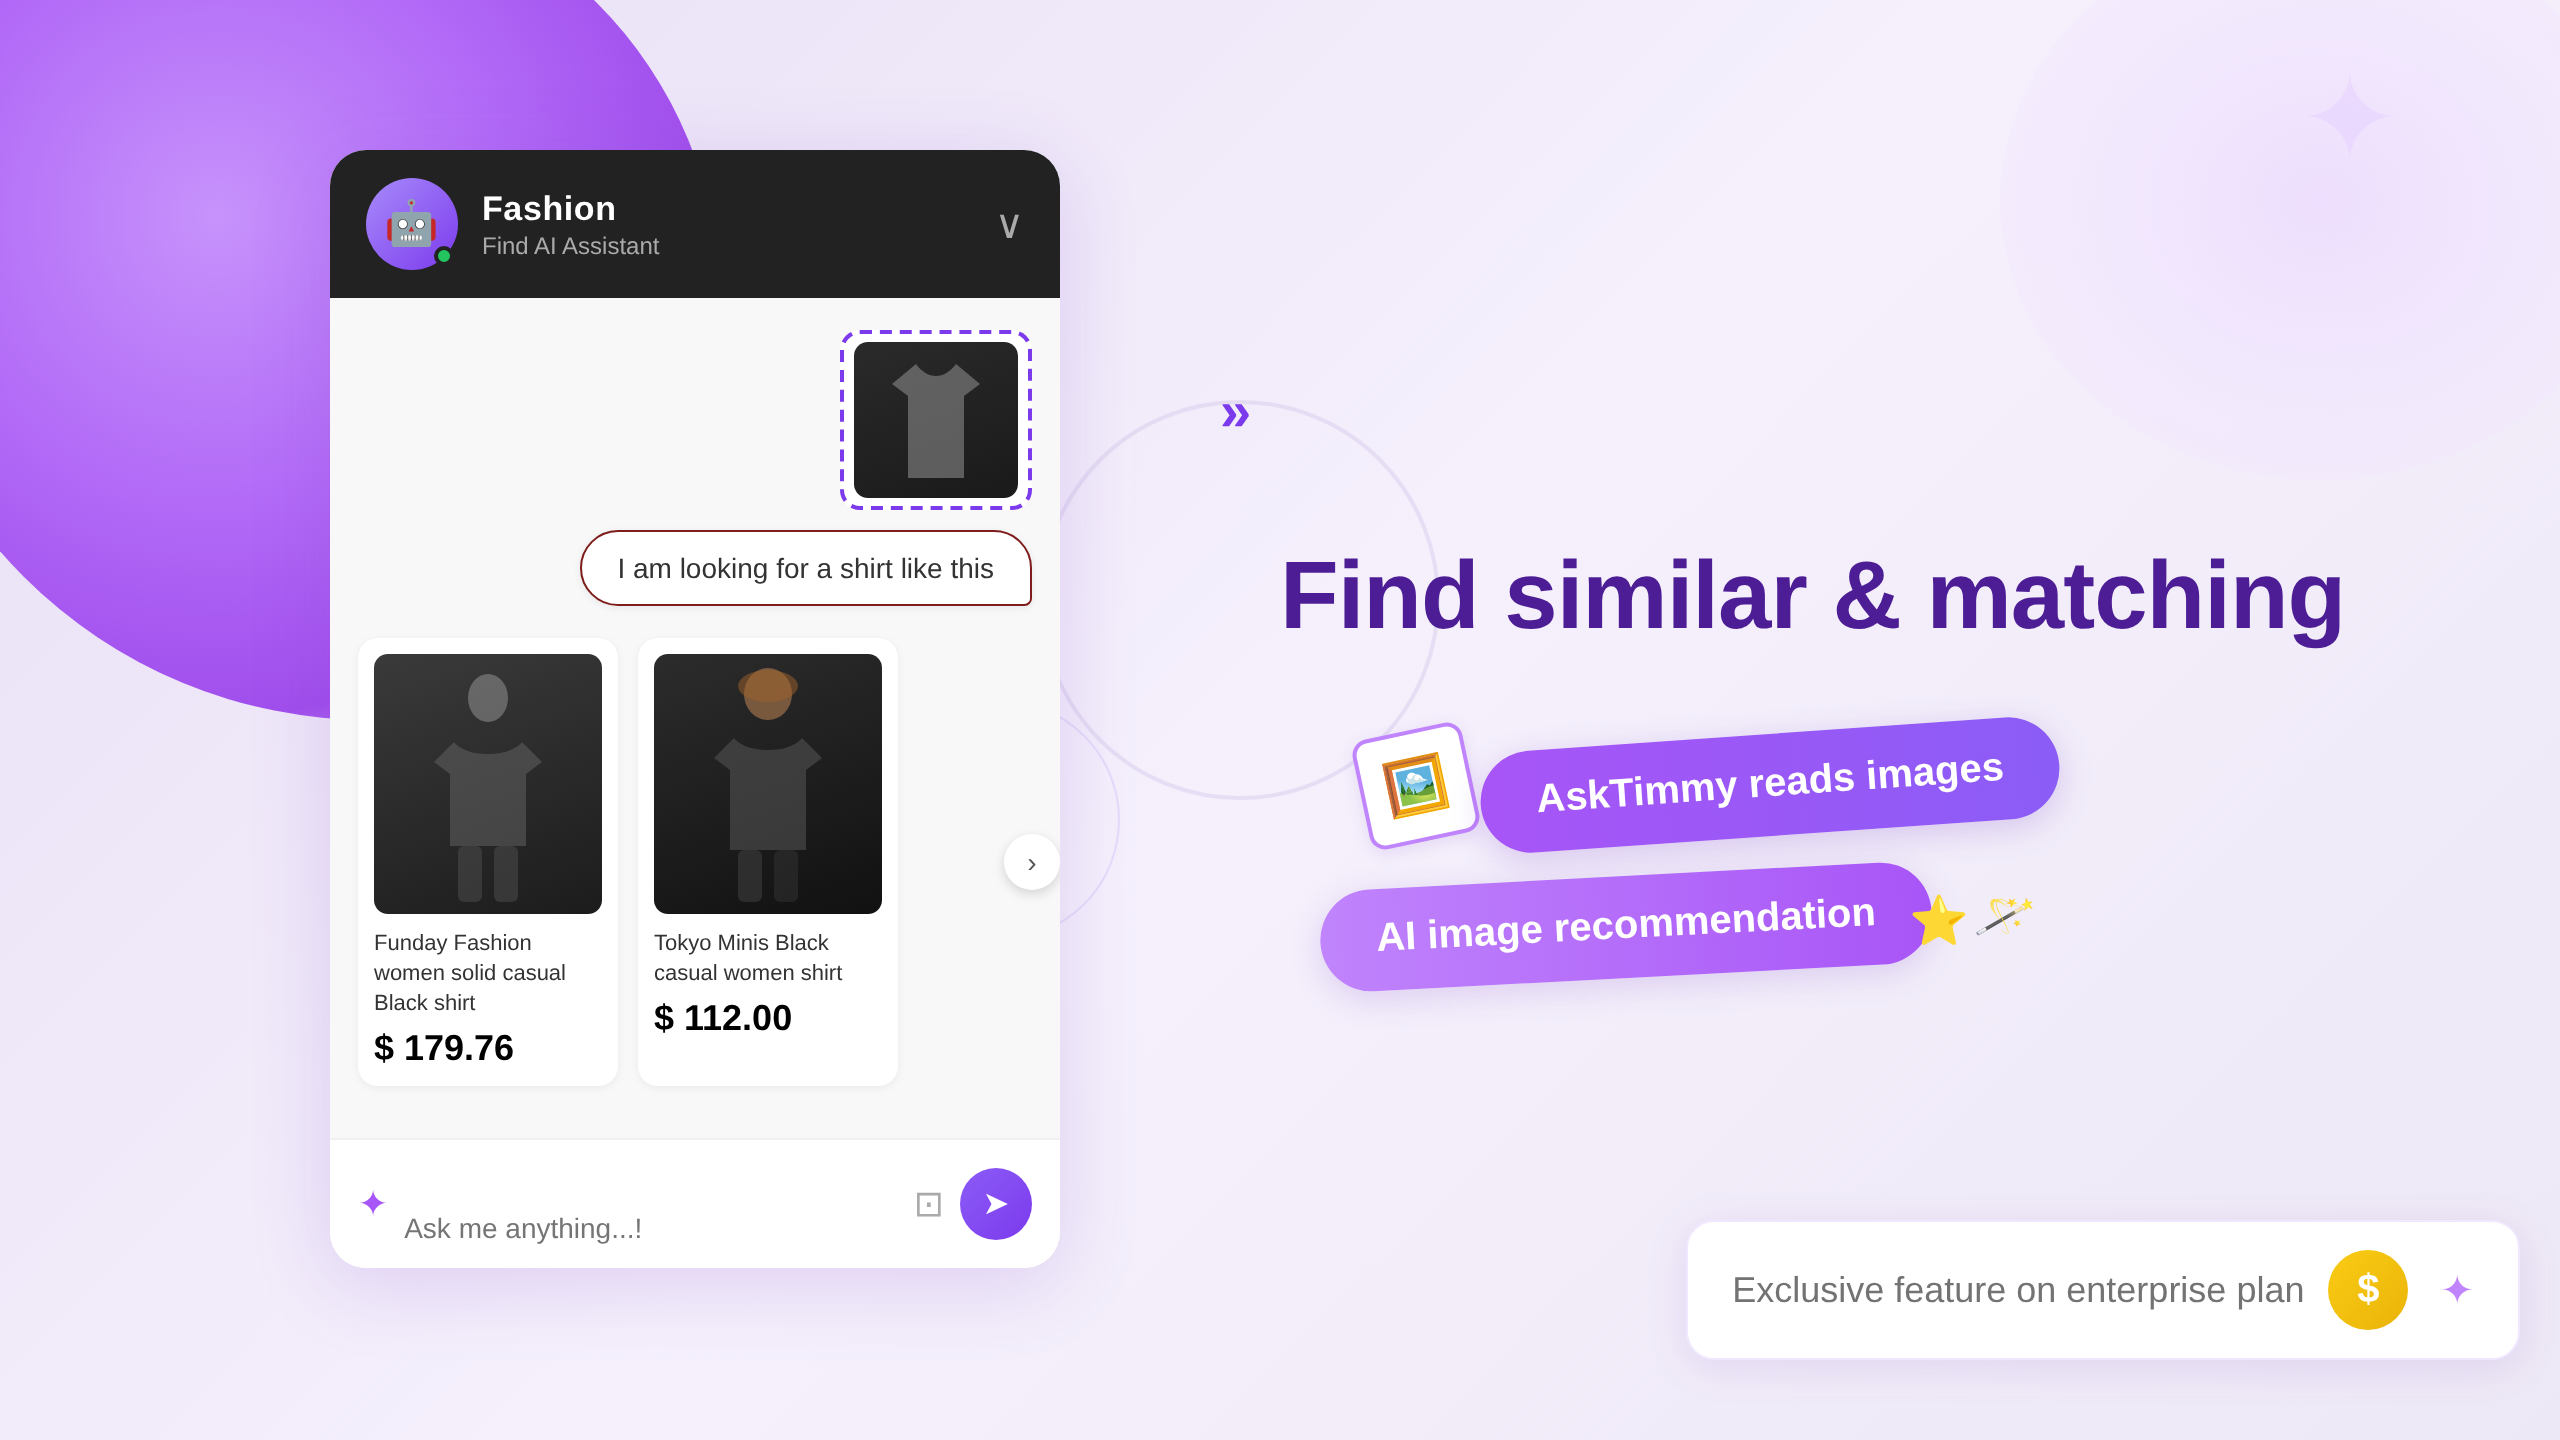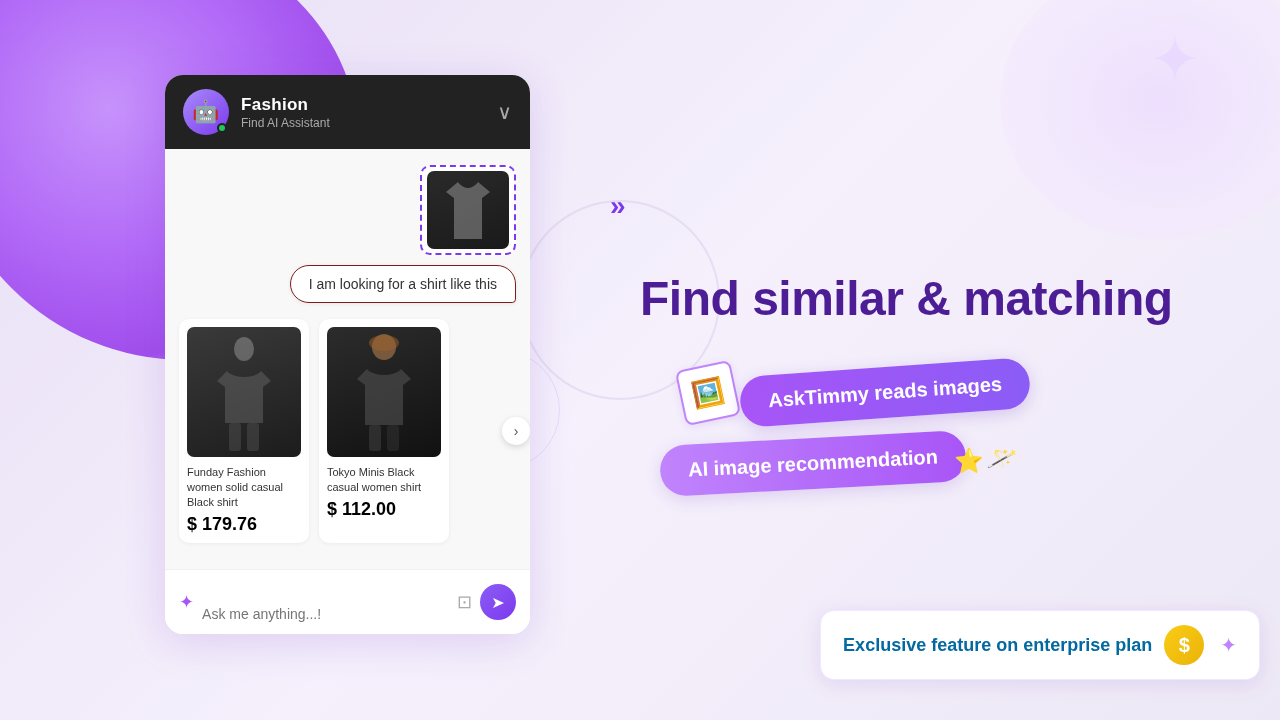--- a/index.html
+++ b/index.html
@@ -433,22 +433,22 @@
       padding: 14px 22px;
       display: flex;
       align-items: center;
       gap: 12px;
       box-shadow: 0 4px 20px rgba(120,60,200,0.13);
       border: 1px solid #f0e8ff;
     }
 
     .enterprise-text {
       font-size: 18px;
-      font-weight: 700;
-      color: #0369a1;
+      font-weight: 400;
+      color: #737373;
     }
 
     .enterprise-dollar-icon {
       width: 40px;
       height: 40px;
       background: linear-gradient(135deg, #facc15, #eab308);
       border-radius: 50%;
       display: flex;
       align-items: center;
       justify-content: center;

